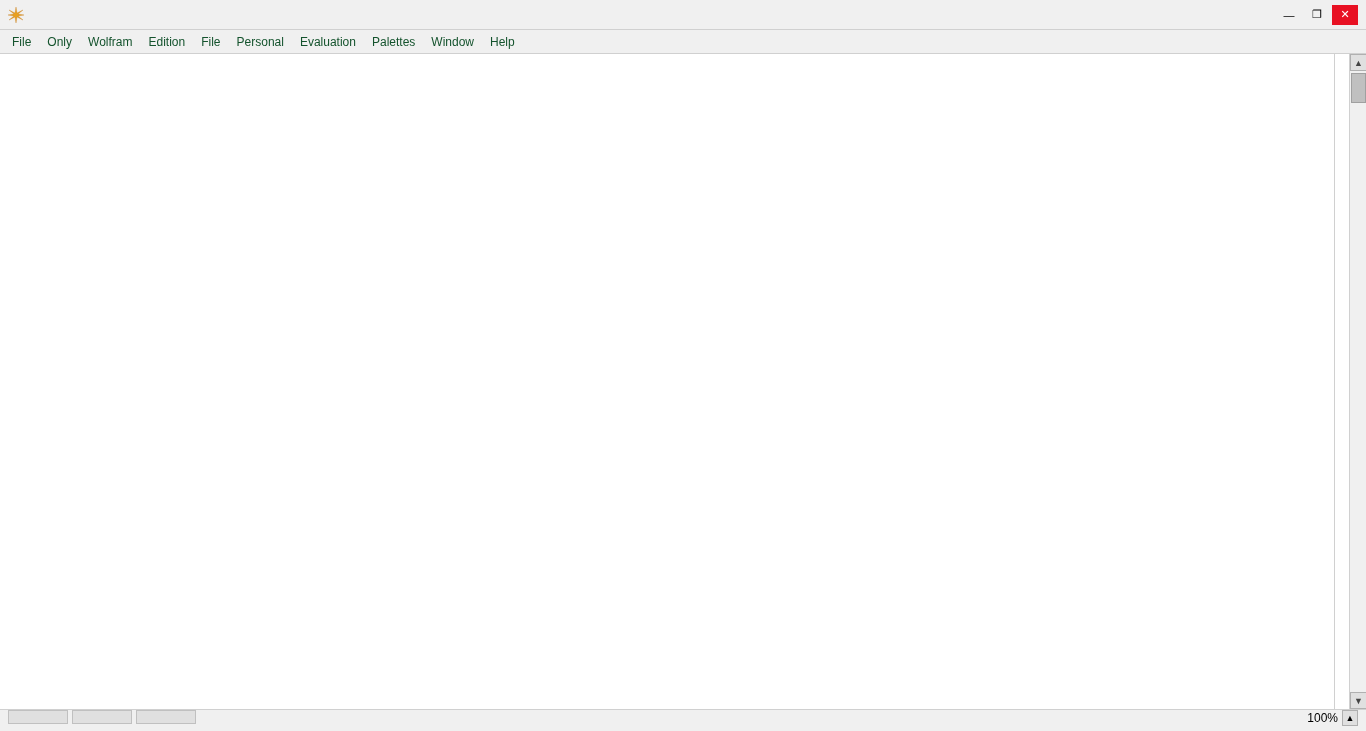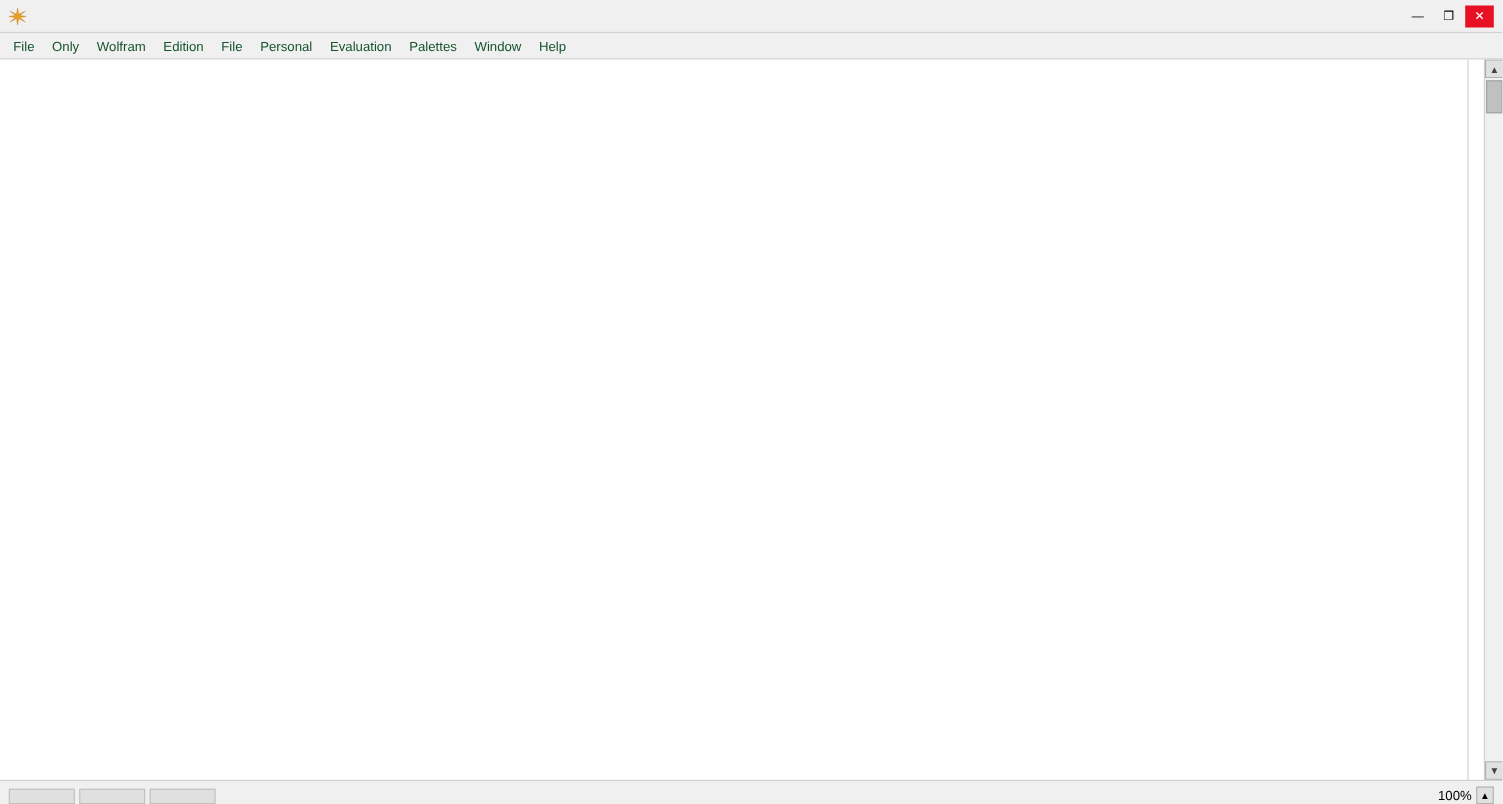--- a/index.html
+++ b/index.html
@@ -139,21 +139,21 @@
       background: #c0c0c0;
       border: 1px solid #a0a0a0;
       position: absolute;
       top: 2px;
       left: 1px;
     }
 
     
     #status-bar {
       display: flex;
-      align-items: flex-end;
+      align-items: flex-start;
       justify-content: space-between;
       background: #f0f0f0;
       height: 22px;
       border-top: 1px solid #d0d0d0;
       padding: 0 8px;
       font-size: 12px;
     }
 
     #status-bar-right {
       display: flex;

